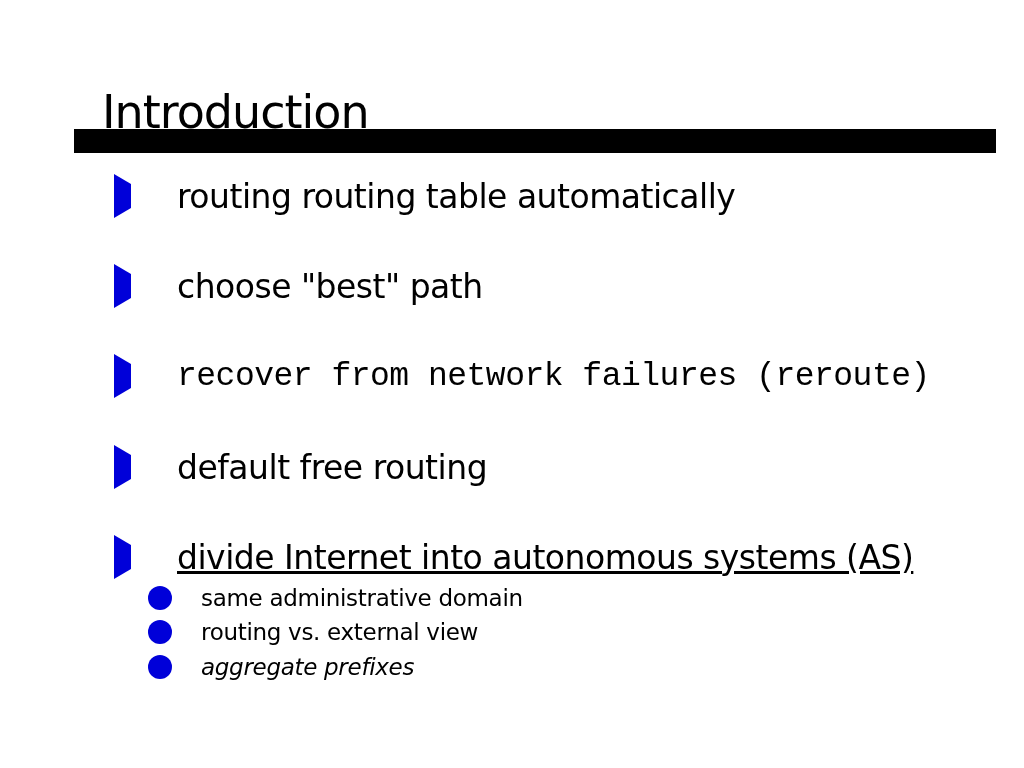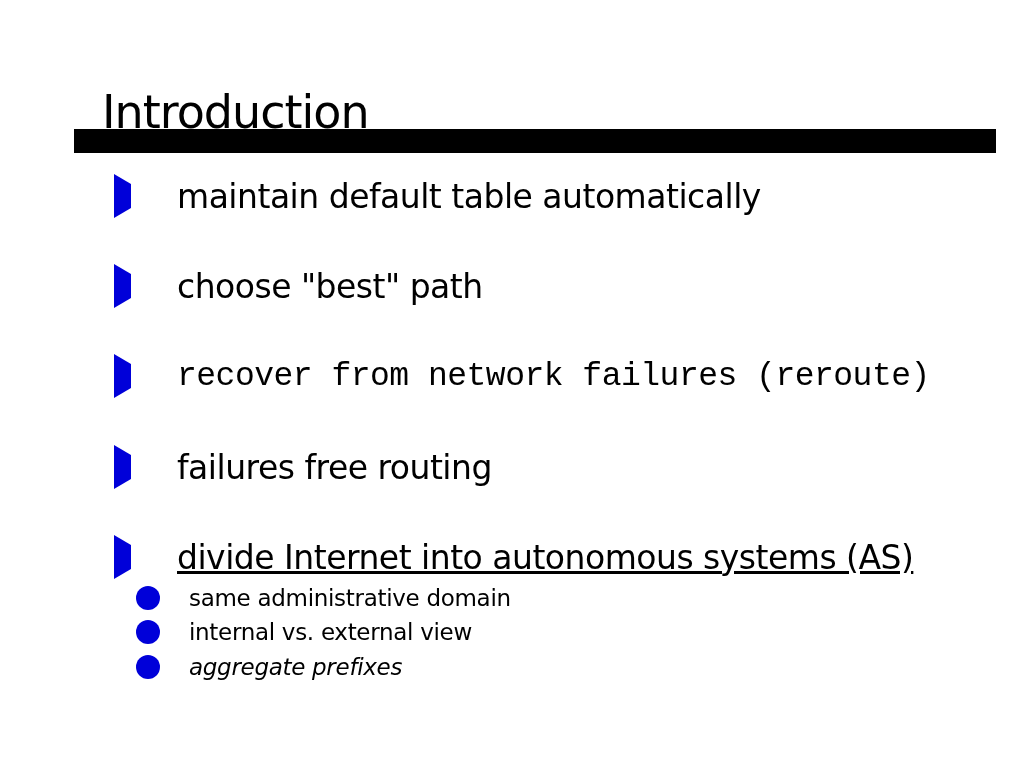--- a/index.html
+++ b/index.html
@@ -57,21 +57,21 @@
     letter-spacing: -0.5px;
     color: var(--text-color);
   }
   .row-0 { top: 150px; }
   .row-1 { top: 240px; }
   .row-2 { top: 330px; font-family: Liberation Mono, monospace; }
   .row-3 { top: 421px; }
   .row-4 { top: 511px; text-decoration: underline; }
   .sub-row {
     position: absolute;
-    left: 100px;
+    left: 112px;
     height: 34px;
     display: flex;
     align-items: center;
     white-space: nowrap;
   }
   .sub-row .dot {
     width: 9px; height: 9px;
     border-radius: 50%;
     background: var(--bullet-blue);
     margin-right: 17px;
@@ -90,51 +90,51 @@
 <body>
 
 <div class="slide">
 
   <div class="slide-title">Introduction</div>
 
   <div class="title-rule"></div>
 
   <div class="bullet-row row-0">
     <span class="tri"></span>
-    <span class="btext">maintain default table automatically</span>
+    <span class="btext">routing routing table automatically</span>
   </div>
 
   <div class="bullet-row row-1">
     <span class="tri"></span>
     <span class="btext">choose "best" path</span>
   </div>
 
   <div class="bullet-row row-2">
     <span class="tri"></span>
     <span class="btext">recover from network failures (reroute)</span>
   </div>
 
   <div class="bullet-row row-3">
     <span class="tri"></span>
-    <span class="btext">failures free routing</span>
+    <span class="btext">default free routing</span>
   </div>
 
   <div class="bullet-row row-4">
     <span class="tri"></span>
     <span class="btext">divide Internet into autonomous systems (AS)</span>
   </div>
 
   <div class="sub-row sub-0">
     <span class="dot"></span>
     <span class="stext">same administrative domain</span>
   </div>
 
   <div class="sub-row sub-1">
     <span class="dot"></span>
-    <span class="stext">internal vs. external view</span>
+    <span class="stext">routing vs. external view</span>
   </div>
 
   <div class="sub-row sub-2">
     <span class="dot"></span>
     <span class="stext">aggregate prefixes</span>
   </div>
 
 </div>
 
 </body></html>

